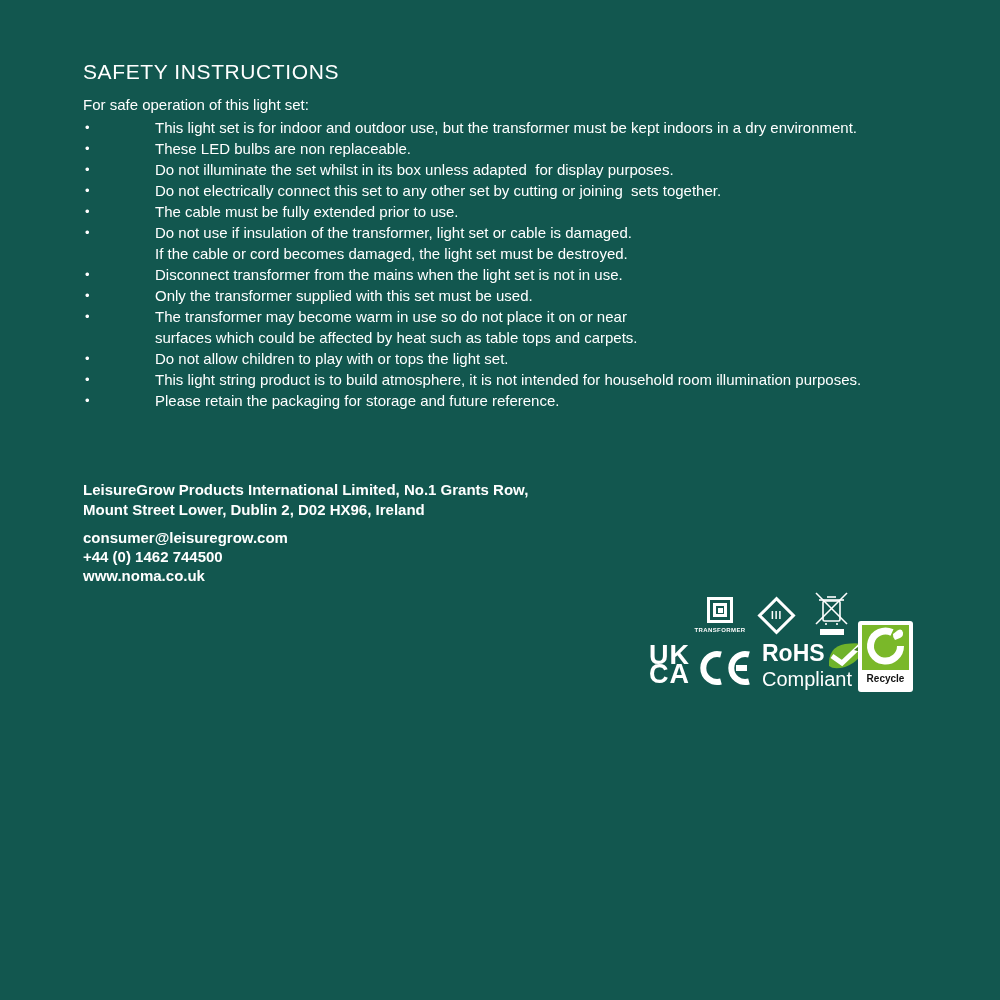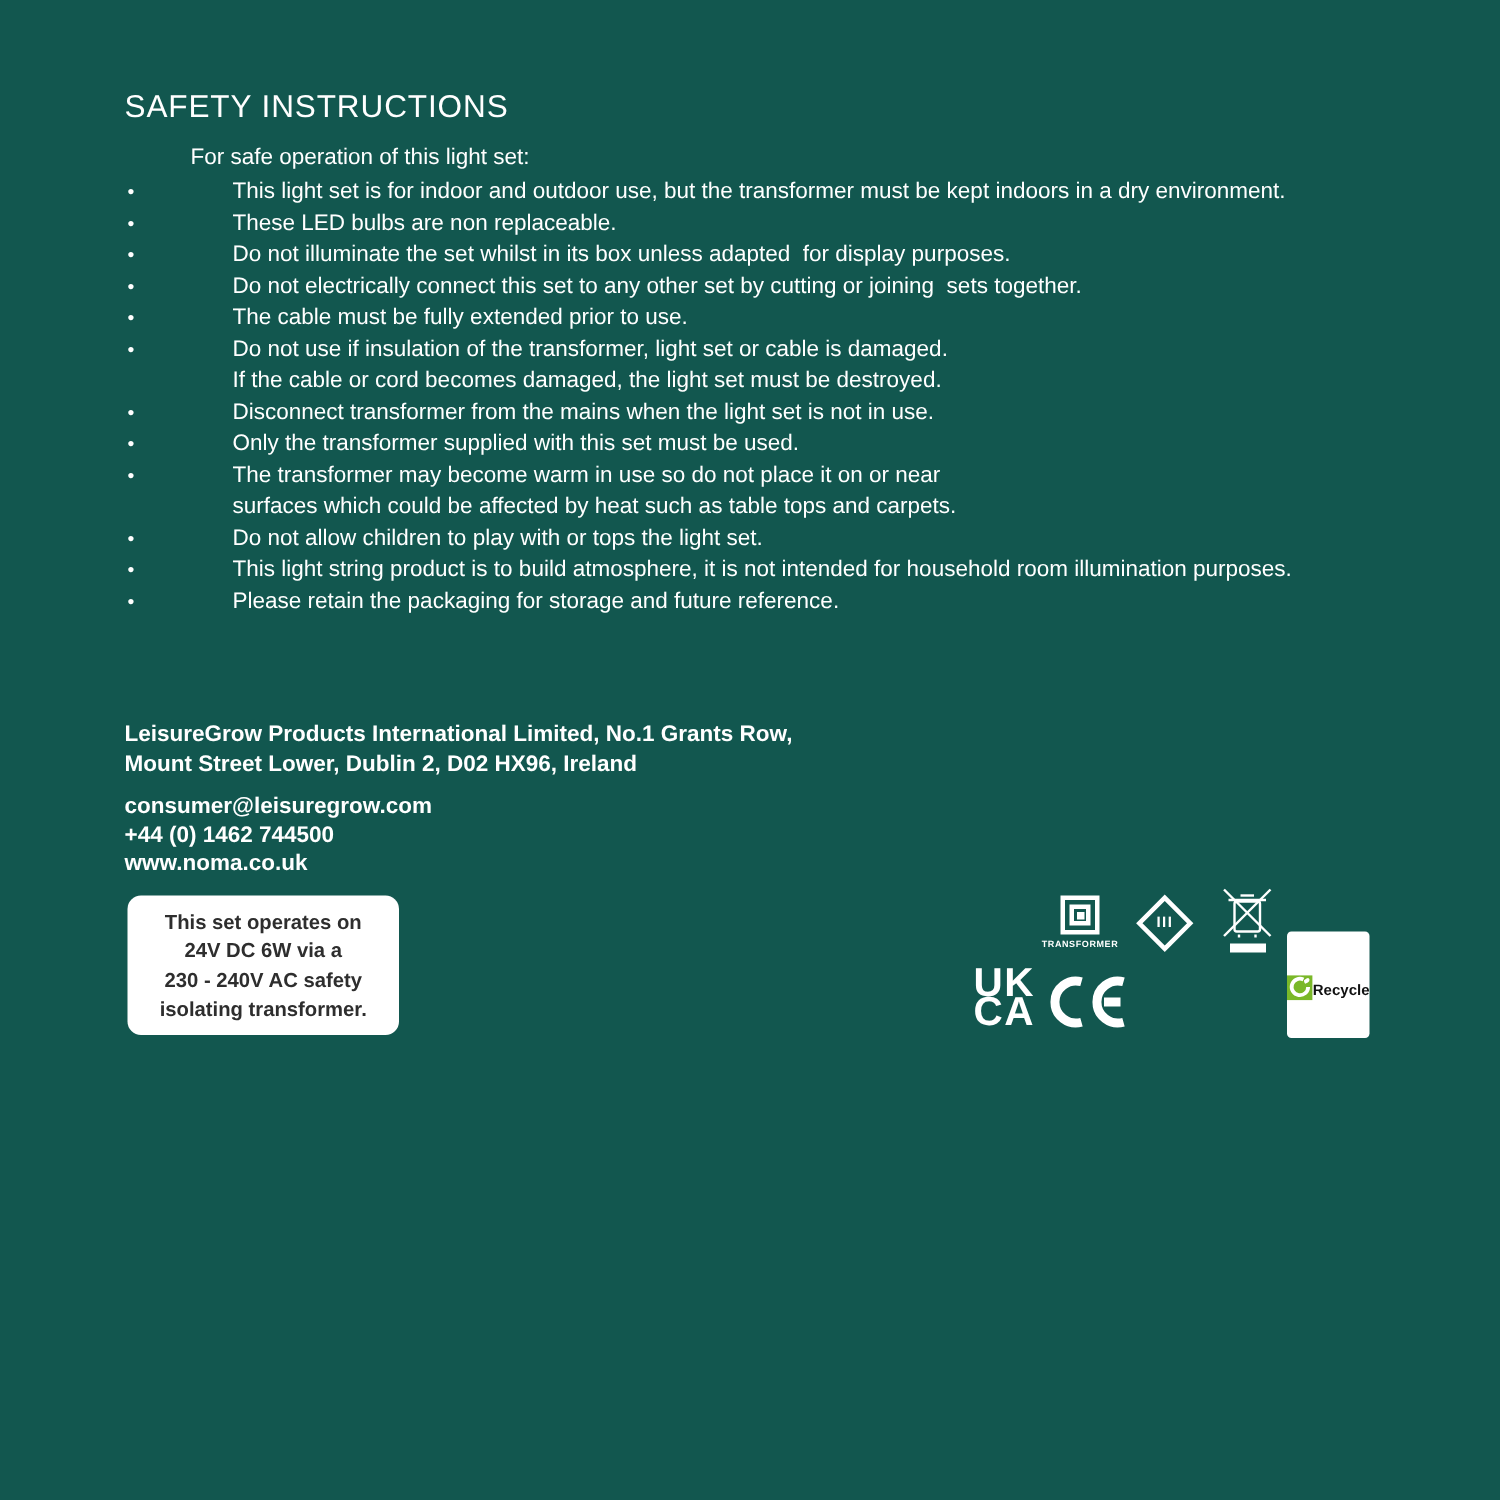--- a/index.html
+++ b/index.html
@@ -3,21 +3,21 @@
 <meta charset="utf-8">
 <style>
   html,body{margin:0;padding:0;}
   body{background:#12574f;}
   .page{
     position:relative;width:1000px;height:712px;background:#12574f;
     font-family:"Liberation Sans","DejaVu Sans",sans-serif;color:#ffffff;overflow:hidden;
   }
   .abs{position:absolute;}
   .title{left:83px;top:60px;font-size:21px;letter-spacing:.6px;font-weight:400;}
-  .intro{left:83px;top:96px;font-size:15px;margin-left:44px;}
+  .intro{left:83px;top:96px;font-size:15px;}
   .bullets{left:83px;top:117px;width:840px;}
   .b-row{position:relative;height:21px;line-height:21px;font-size:15px;}
   .b-dot{position:absolute;left:2px;top:0;font-size:13px;}
   .b-text{display:block;margin-left:72px;white-space:pre;}
   .addr{left:83px;font-size:15px;font-weight:700;line-height:20px;}
   .contact{left:83px;font-size:15px;font-weight:700;line-height:19px;}
   .info-box{
     left:85px;top:597px;width:181px;height:93px;background:#ffffff;border-radius:9px;
     color:#2e2e2e;font-size:13.5px;font-weight:600;text-align:center;line-height:19.5px;
     display:flex;flex-direction:column;justify-content:center;
@@ -31,21 +31,21 @@
   .tr-label{left:692px;top:627px;width:56px;text-align:center;font-size:6px;font-weight:700;letter-spacing:.4px;}
   .c3-diamond{left:763px;top:602px;width:27px;height:27px;border:3px solid #fff;box-sizing:border-box;
     transform:rotate(45deg);display:flex;align-items:center;justify-content:center;}
   .c3-label{transform:rotate(-45deg);font-size:10px;font-weight:700;letter-spacing:1px;}
   .ukca{left:649px;top:646px;font-size:27px;font-weight:700;line-height:19px;letter-spacing:1px;}
   .rohs{left:762px;top:641px;width:110px;}
   .rohs-top{display:flex;align-items:flex-start;}
   .rohs-1{font-size:23px;font-weight:700;line-height:24px;}
   .rohs-2{font-size:20px;font-weight:400;line-height:21px;margin-top:-2px;}
   .recycle-card{left:858px;top:621px;width:55px;height:71px;background:#fff;border-radius:3px;
-    display:flex;flex-direction:row;align-items:center;padding-top:4px;box-sizing:border-box;}
+    display:flex;flex-direction:column;align-items:center;padding-top:4px;box-sizing:border-box;}
   .recycle-label{color:#111;font-size:10px;font-weight:600;margin-top:3px;}
   svg text{font-family:"Liberation Sans","DejaVu Sans",sans-serif;}
 </style>
 </head>
 <body>
 
 <div class="page">
 
   <div class="abs title">SAFETY INSTRUCTIONS</div>
   <div class="abs intro">For safe operation of this light set:</div>
@@ -112,26 +112,20 @@
     <div>LeisureGrow Products International Limited, No.1 Grants Row,</div>
     <div>Mount Street Lower, Dublin 2, D02 HX96, Ireland</div>
   </div>
 
   <div class="abs contact" style="top:528px;">
     <div>consumer@leisuregrow.com</div>
     <div>+44 (0) 1462 744500</div>
     <div>www.noma.co.uk</div>
   </div>
 
-  <div class="abs info-box">
-    <div>This set operates on</div>
-    <div>24V DC 6W via a</div>
-    <div>230 - 240V AC safety</div>
-    <div>isolating transformer.</div>
-  </div>
 
   <div class="abs tr-outer">
     <div class="tr-mid">
         <div class="tr-core"></div>
       </div>
   </div>
   <div class="abs tr-label">TRANSFORMER</div>
 
   <div class="abs c3-diamond">
     <span class="c3-label">III</span>
@@ -156,20 +150,31 @@
   </div>
 
   <svg class="abs" style="left:699px;top:650px;" width="52" height="36" viewBox="0 0 52 36">
     <g stroke="#ffffff" stroke-width="6" fill="none" stroke-linecap="butt">
       <path d="M 22,4.5 A 14,14 0 1 0 22,31.5"></path>
       <path d="M 50,4.5 A 14,14 0 1 0 50,31.5"></path>
       <line x1="37" y1="18" x2="48" y2="18"></line>
     </g>
   </svg>
 
+  <div class="abs rohs">
+    <div class="rohs-top">
+      <span class="rohs-1">RoHS</span>
+      <svg width="38" height="30" viewBox="0 0 38 30" style="margin-left:2px;">
+        <path d="M 2,25 Q 1,6 18,3 Q 33,1 36,4 Q 35,20 18,26 Q 7,29 2,25 Z" fill="#6fb32a"></path>
+        <path d="M 5,15 L 15,22 L 33,5" stroke="#ffffff" stroke-width="5" fill="none"></path>
+        <path d="M 36,2 L 37,12 L 27,9 Z" fill="#3e7d24"></path>
+      </svg>
+    </div>
+    <div class="rohs-2">Compliant</div>
+  </div>
 
   <div class="abs recycle-card">
     <svg width="47" height="45" viewBox="0 0 47 45">
       <rect x="0" y="0" width="47" height="45" fill="#7ab829"></rect>
       <path d="M 30,7.5 A 15,15 0 1 0 38.5,21" stroke="#ffffff" stroke-width="7" fill="none"></path>
       <path d="M 31,9 l 4.5,-3.5 q 4.5,-2.5 5.5,2 q 0.5,4 -3,5.5 l -5,2 q -2.5,-3 -2,-6 z" fill="#ffffff"></path>
     </svg>
     <div class="recycle-label">Recycle</div>
   </div>
 

